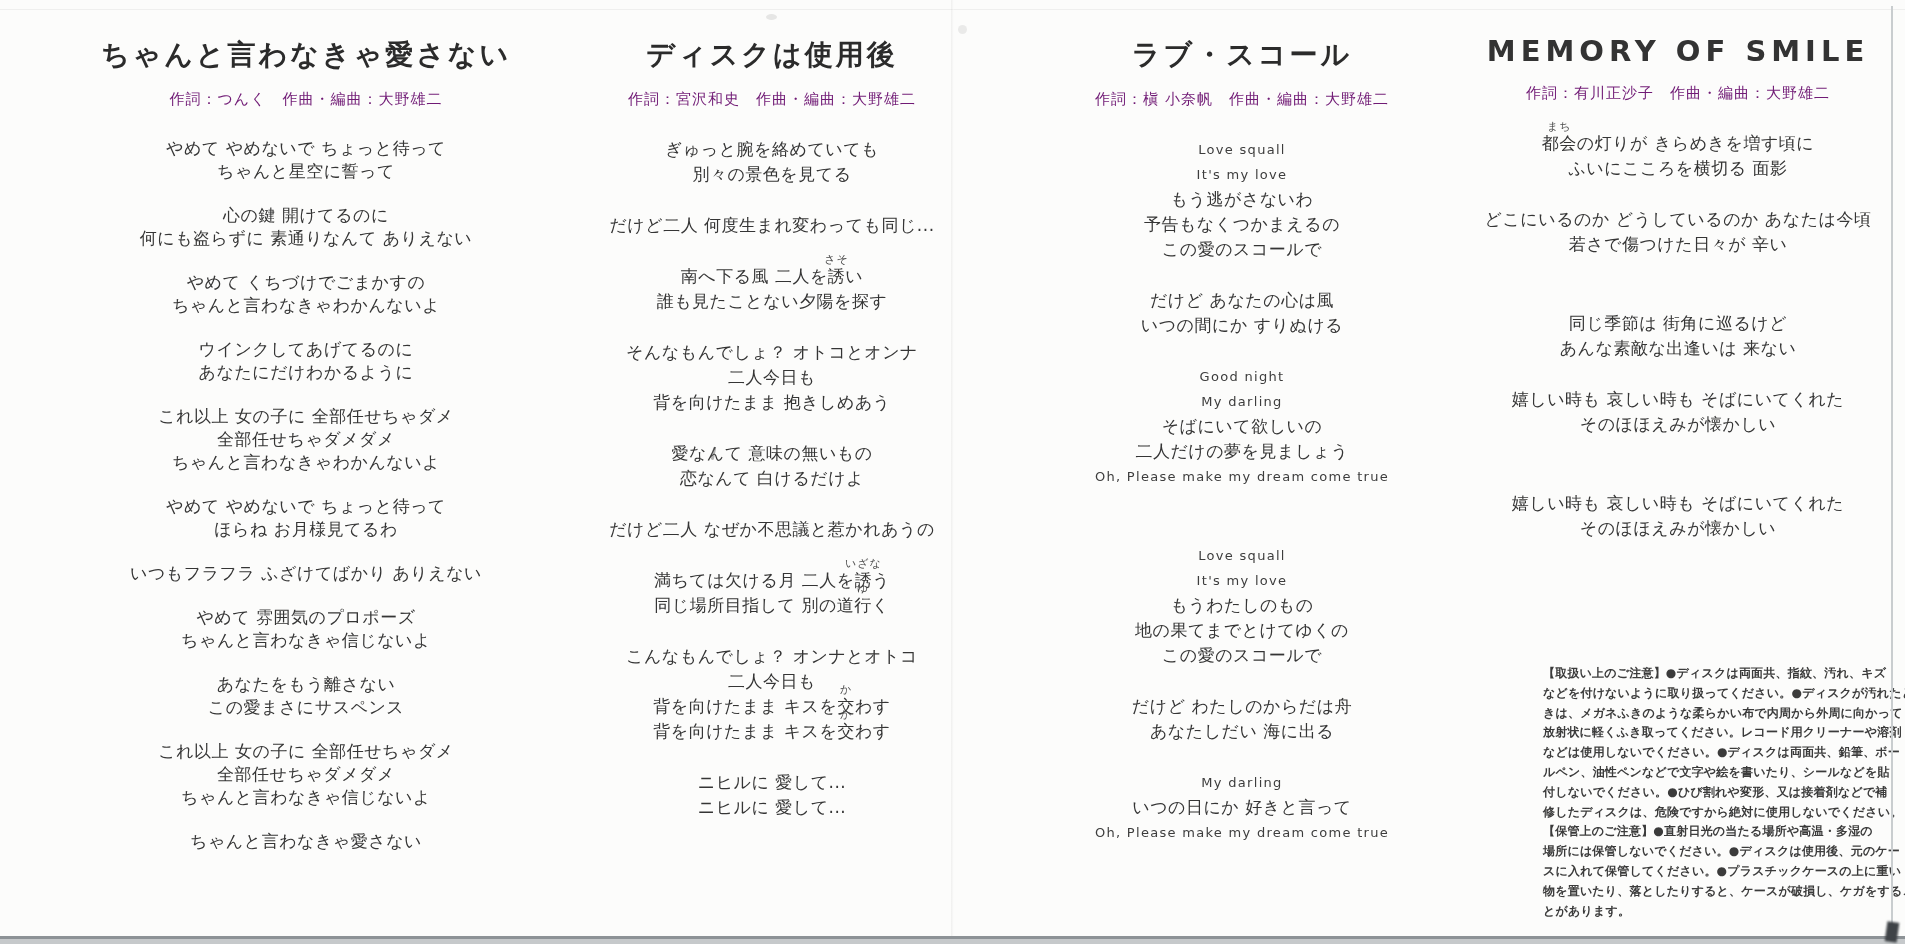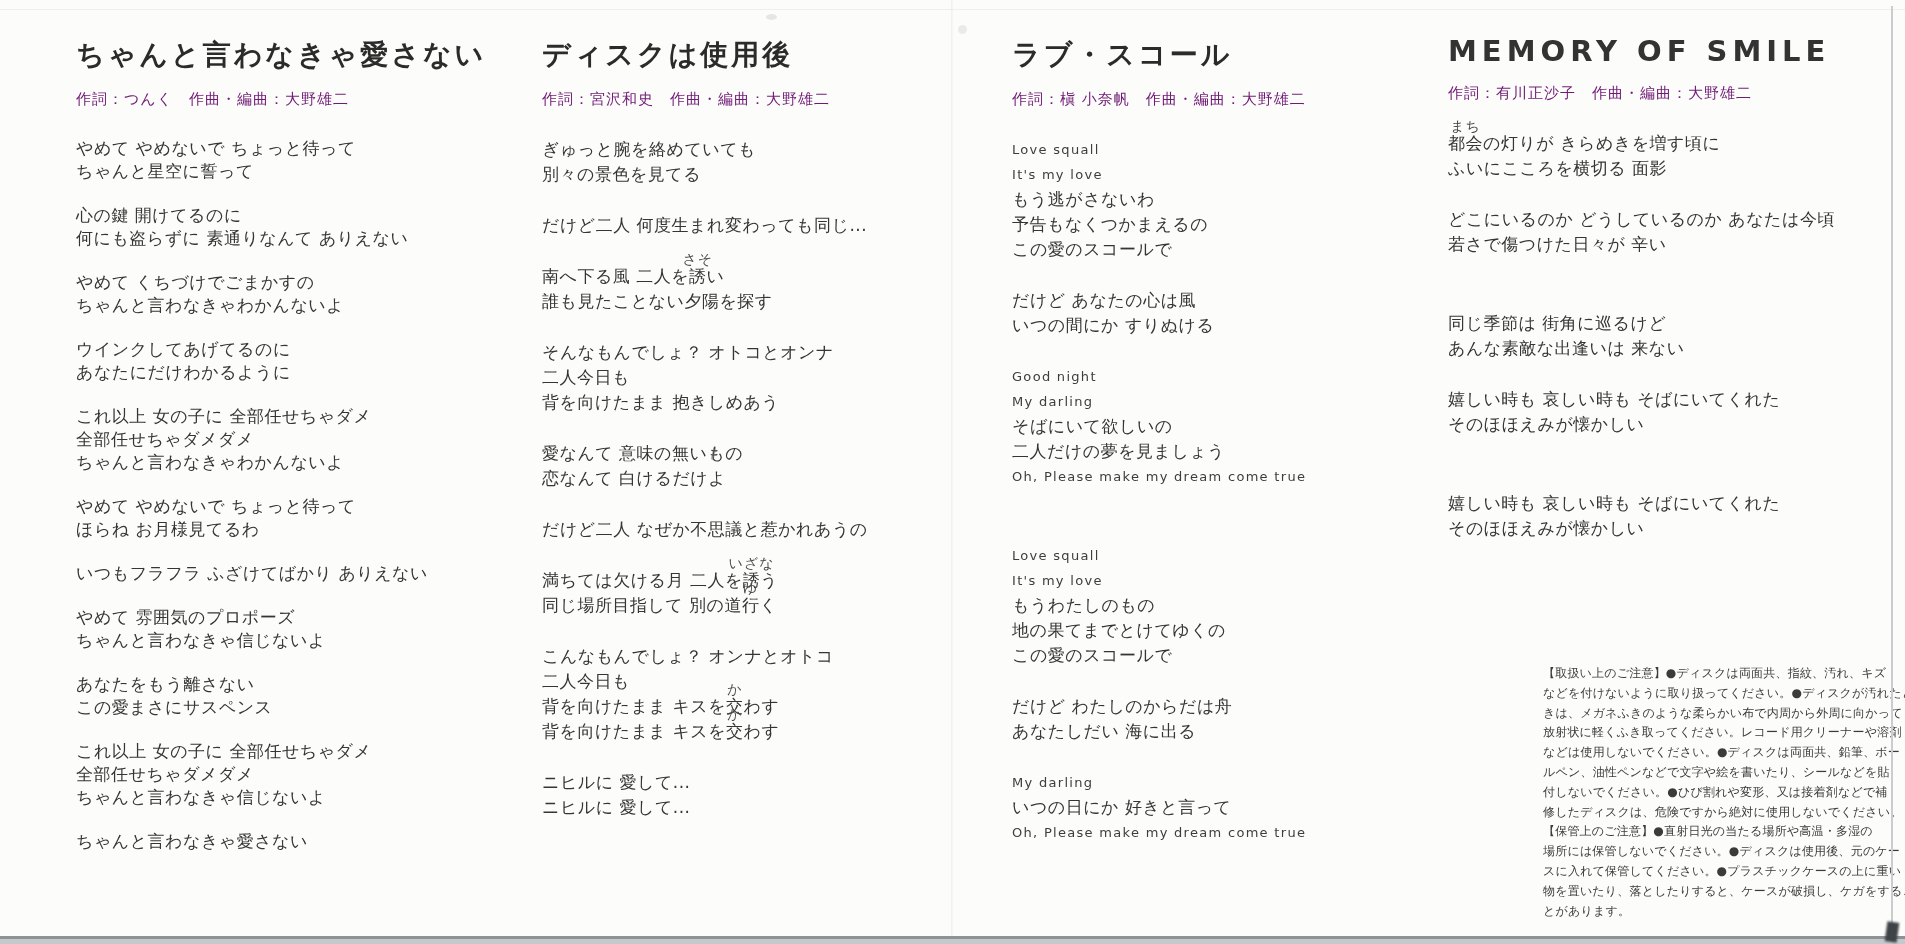--- a/index.html
+++ b/index.html
@@ -19,21 +19,21 @@
   .page-edge-right{position:absolute;left:1891px;top:6px;width:2px;height:932px;background:#c9cdcf;}
   .edge-bottom{position:absolute;left:0;top:936px;width:1905px;height:3px;background:#8d9296;}
   .edge-bottom-light{position:absolute;left:0;top:939px;width:1905px;height:5px;background:#c6c9cb;}
   .corner-dark{position:absolute;left:1886px;top:922px;width:12px;height:20px;background:#3f4347;
     transform:rotate(8deg);filter:blur(1px);}
   .speck-1{position:absolute;left:712px;top:447px;width:3px;height:13px;background:rgba(90,90,90,0.45);
     transform:rotate(12deg);border-radius:2px;}
   .speck-2{position:absolute;left:766px;top:14px;width:11px;height:6px;background:rgba(120,120,120,0.16);border-radius:50%;}
   .speck-3{position:absolute;left:958px;top:25px;width:9px;height:9px;background:rgba(130,130,130,0.14);border-radius:50%;}
   
-  .song-column{position:absolute;width:460px;}
+  .song-column{position:absolute;width:460px;text-align:center;}
   .col-1{left:76px;top:36px;}
   .col-2{left:542px;top:36px;}
   .col-3{left:1012px;top:36px;}
   .col-4{left:1448px;top:34px;}
   .song-title{
     margin:0;font-size:28px;font-weight:bold;color:#2b2b2b;
     letter-spacing:3px;white-space:nowrap;
   }
   .col-4 .song-title{letter-spacing:5px;font-size:29px;color:#333;}
   .song-credits{
@@ -45,24 +45,24 @@
   .line.latin{font-size:13px;letter-spacing:1.3px;color:#3d3d3d;}
   .lyrics .stanza{margin-top:26px;}
   .lyrics .stanza:first-child{margin-top:0;}
   .col-1 .lyrics .stanza{margin-top:21px;}
   .col-1 .lyrics .stanza:first-child{margin-top:0;}
   .lyrics .stanza.gap-large{margin-top:54px;}
   
   .rb{position:relative;display:inline-block;}
   .rt{
     position:absolute;top:-9px;left:50%;transform:translateX(-50%);
-    font-size:14px;line-height:9px;letter-spacing:1px;color:#4a4a4a;white-space:nowrap;
-  }
-  
-  .notes{position:absolute;left:1543px;top:664px;width:352px;font-size:12px;color:#3b3b3b;}
+    font-size:11px;line-height:9px;letter-spacing:1px;color:#4a4a4a;white-space:nowrap;
+  }
+  
+  .notes{position:absolute;left:1543px;top:664px;width:352px;font-size:12px;color:#3b3b3b;font-weight:bold;}
   .notes .notes-line{line-height:19.8px;white-space:nowrap;letter-spacing:0.2px;}
 </style>
 </head>
 <body>
 
 <div class="scan-page">
   <div class="edge-top"></div>
   <div class="fold-line"></div>
 
   <div id="songs">

